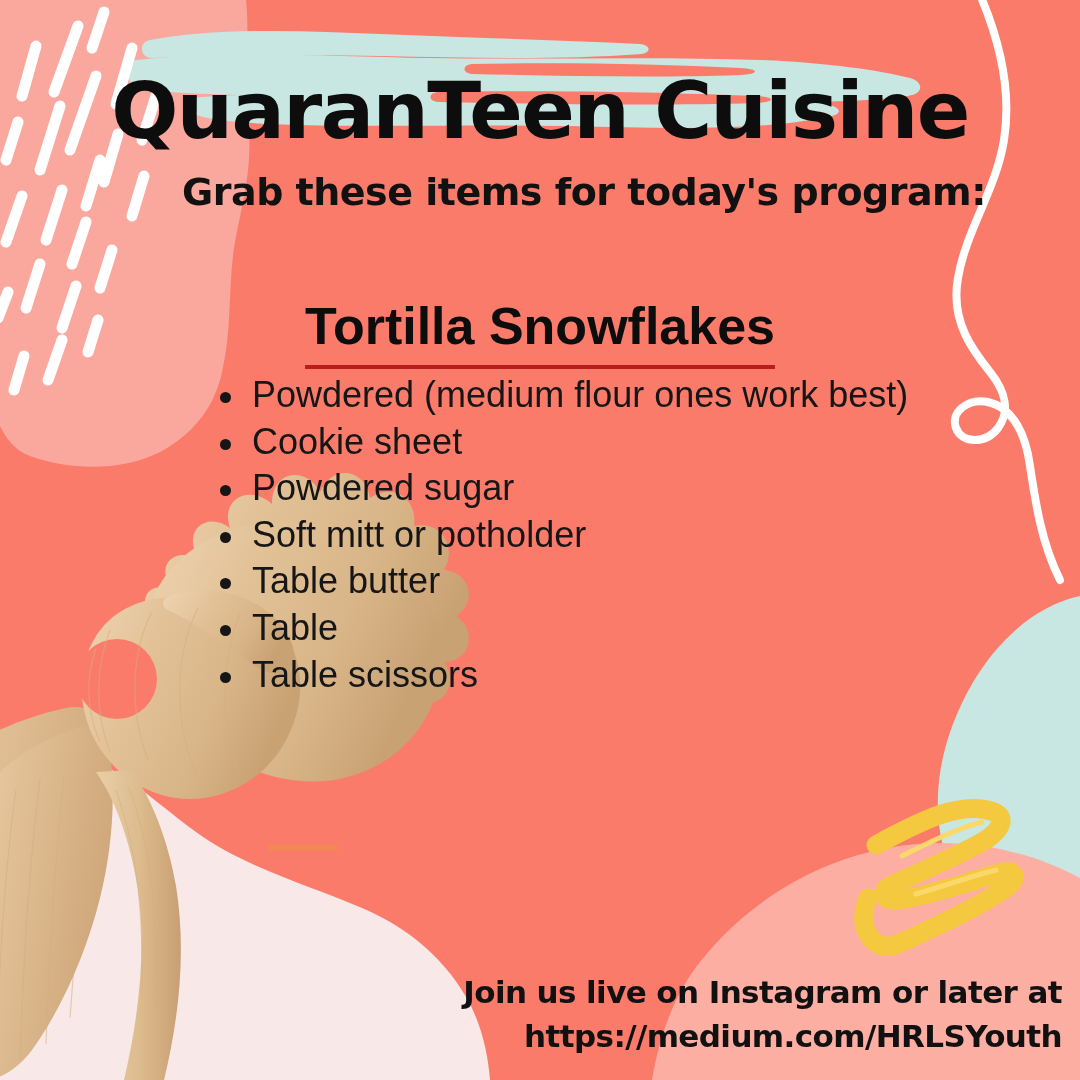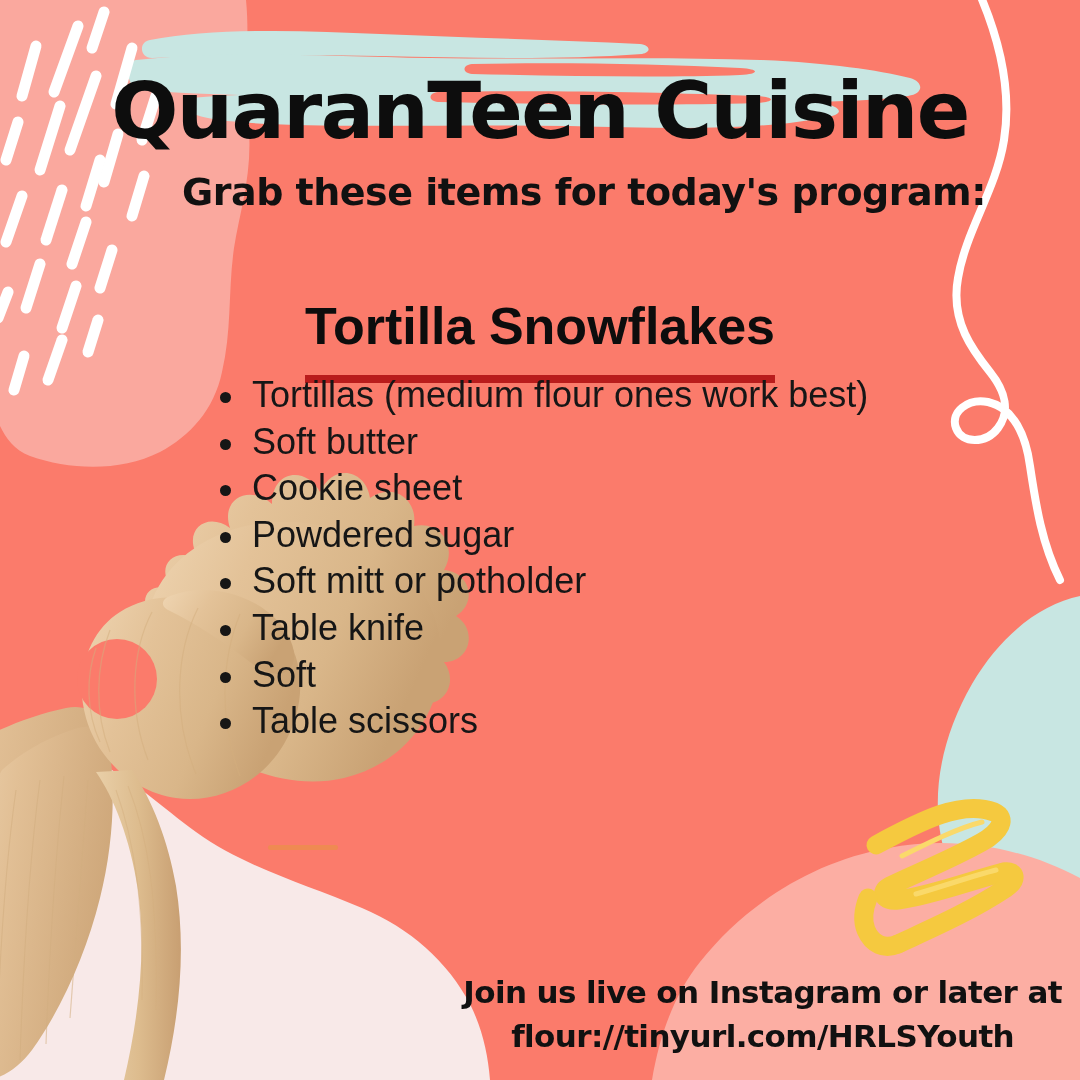--- a/index.html
+++ b/index.html
@@ -52,22 +52,22 @@
     top: 296px;
     width: 1080px;
     text-align: center;
     font-family: "Liberation Sans", sans-serif;
     font-weight: 700;
     font-size: 52px;
     color: #0d0d0d;
     z-index: 40;
   }
   #recipe-title span {
-    border-bottom: 8px solid #b91c1c;
-    padding-bottom: 20px;
+    border-bottom: 4px solid #b91c1c;
+    padding-bottom: 10px;
   }
   #ingredient-list {
     position: absolute;
     left: 210px;
     top: 372px;
     width: 800px;
     margin: 0;
     padding: 0;
     list-style: none;
     z-index: 40;
@@ -89,21 +89,21 @@
     top: 20px;
     width: 11px;
     height: 11px;
     border-radius: 50%;
     background: #161616;
   }
   #footer-note {
     position: absolute;
     right: 18px;
     bottom: 22px;
-    text-align: center;
+    text-align: right;
     font-family: "DejaVu Sans", sans-serif;
     font-weight: 700;
     font-size: 31px;
     letter-spacing: -0.6px;
     color: #111;
     line-height: 44px;
     z-index: 40;
   }
 </style>
 </head>
@@ -315,28 +315,27 @@
 
   <div id="main-title">QuaranTeen Cuisine</div>
 
   <div id="subtitle">Grab these items for today's program:</div>
 
   <div id="recipe-title">
     <span>Tortilla Snowflakes</span>
   </div>
 
   <ul id="ingredient-list">
-    <li>Tortillas (medium flour ones work best)</li>
-    <li>Soft butter</li>
+    <li>Powdered (medium flour ones work best)</li>
     <li>Cookie sheet</li>
     <li>Powdered sugar</li>
     <li>Soft mitt or potholder</li>
-    <li>Table knife</li>
-    <li>Soft</li>
+    <li>Table butter</li>
+    <li>Table</li>
     <li>Table scissors</li>
   </ul>
 
   <div id="footer-note">
     <div>Join us live on Instagram or later at</div>
-    <div>flour://tinyurl.com/HRLSYouth</div>
+    <div>https://medium.com/HRLSYouth</div>
   </div>
 
 </div>
 
 </body></html>

